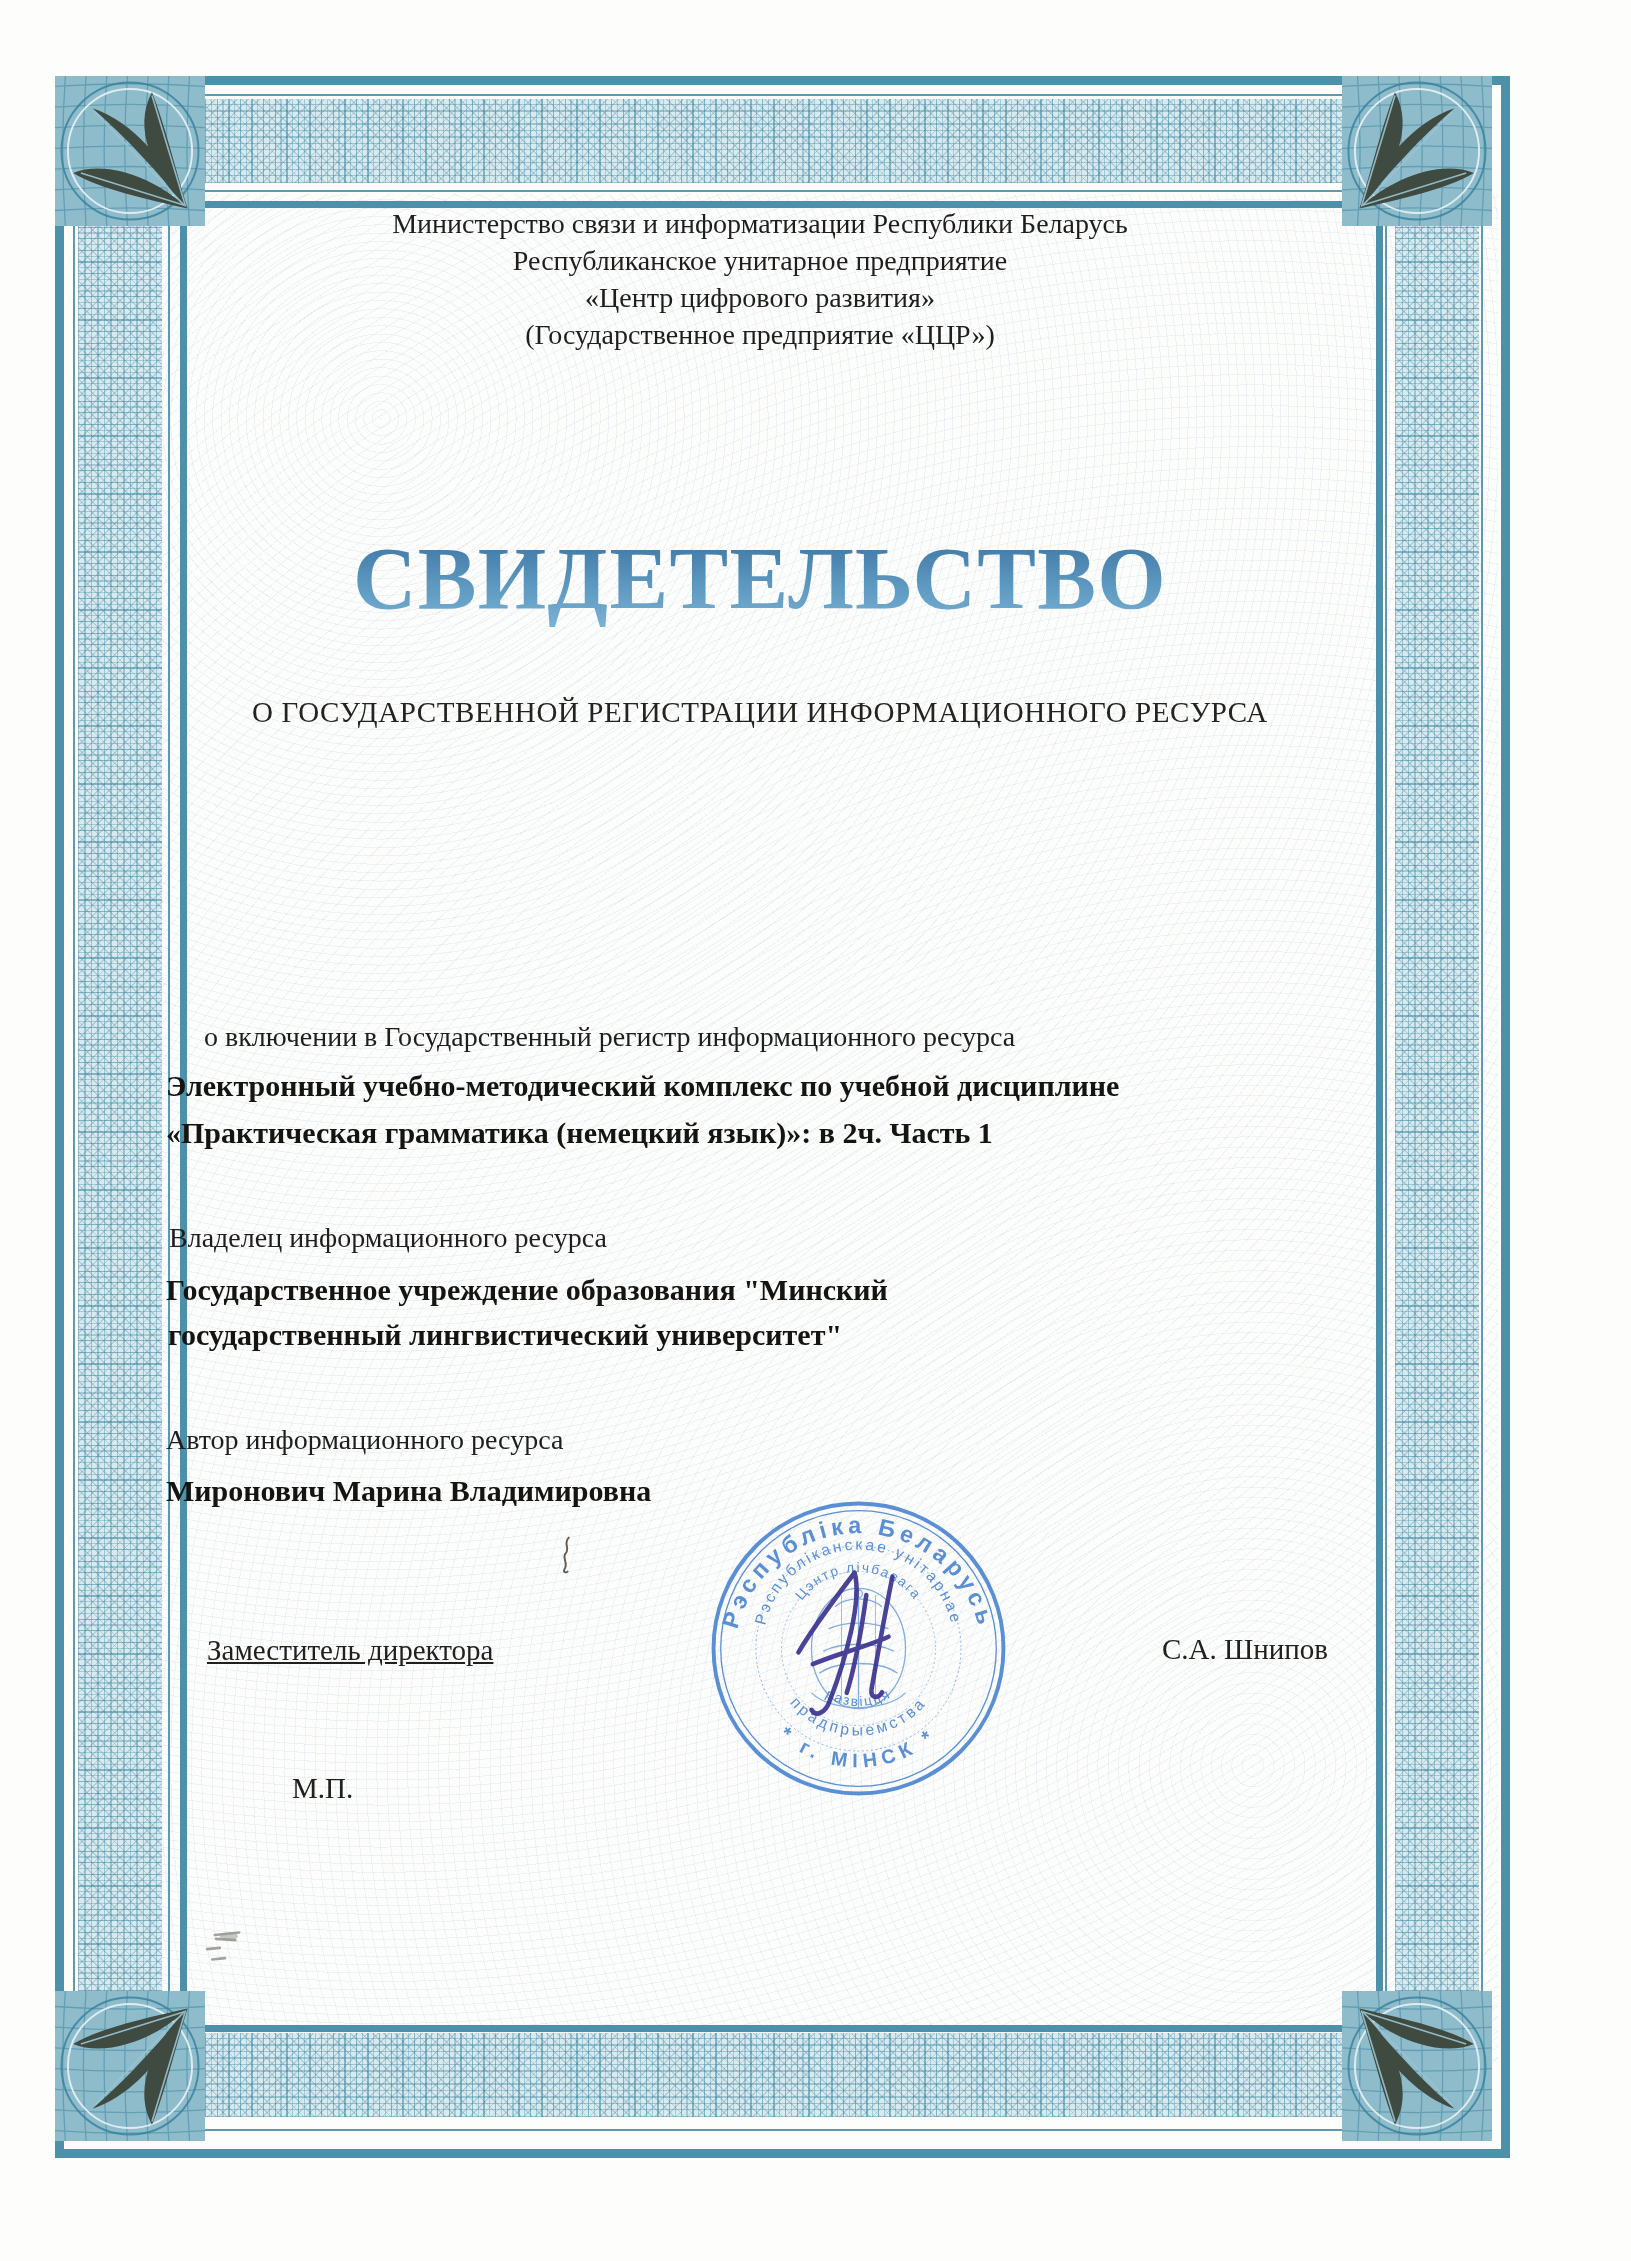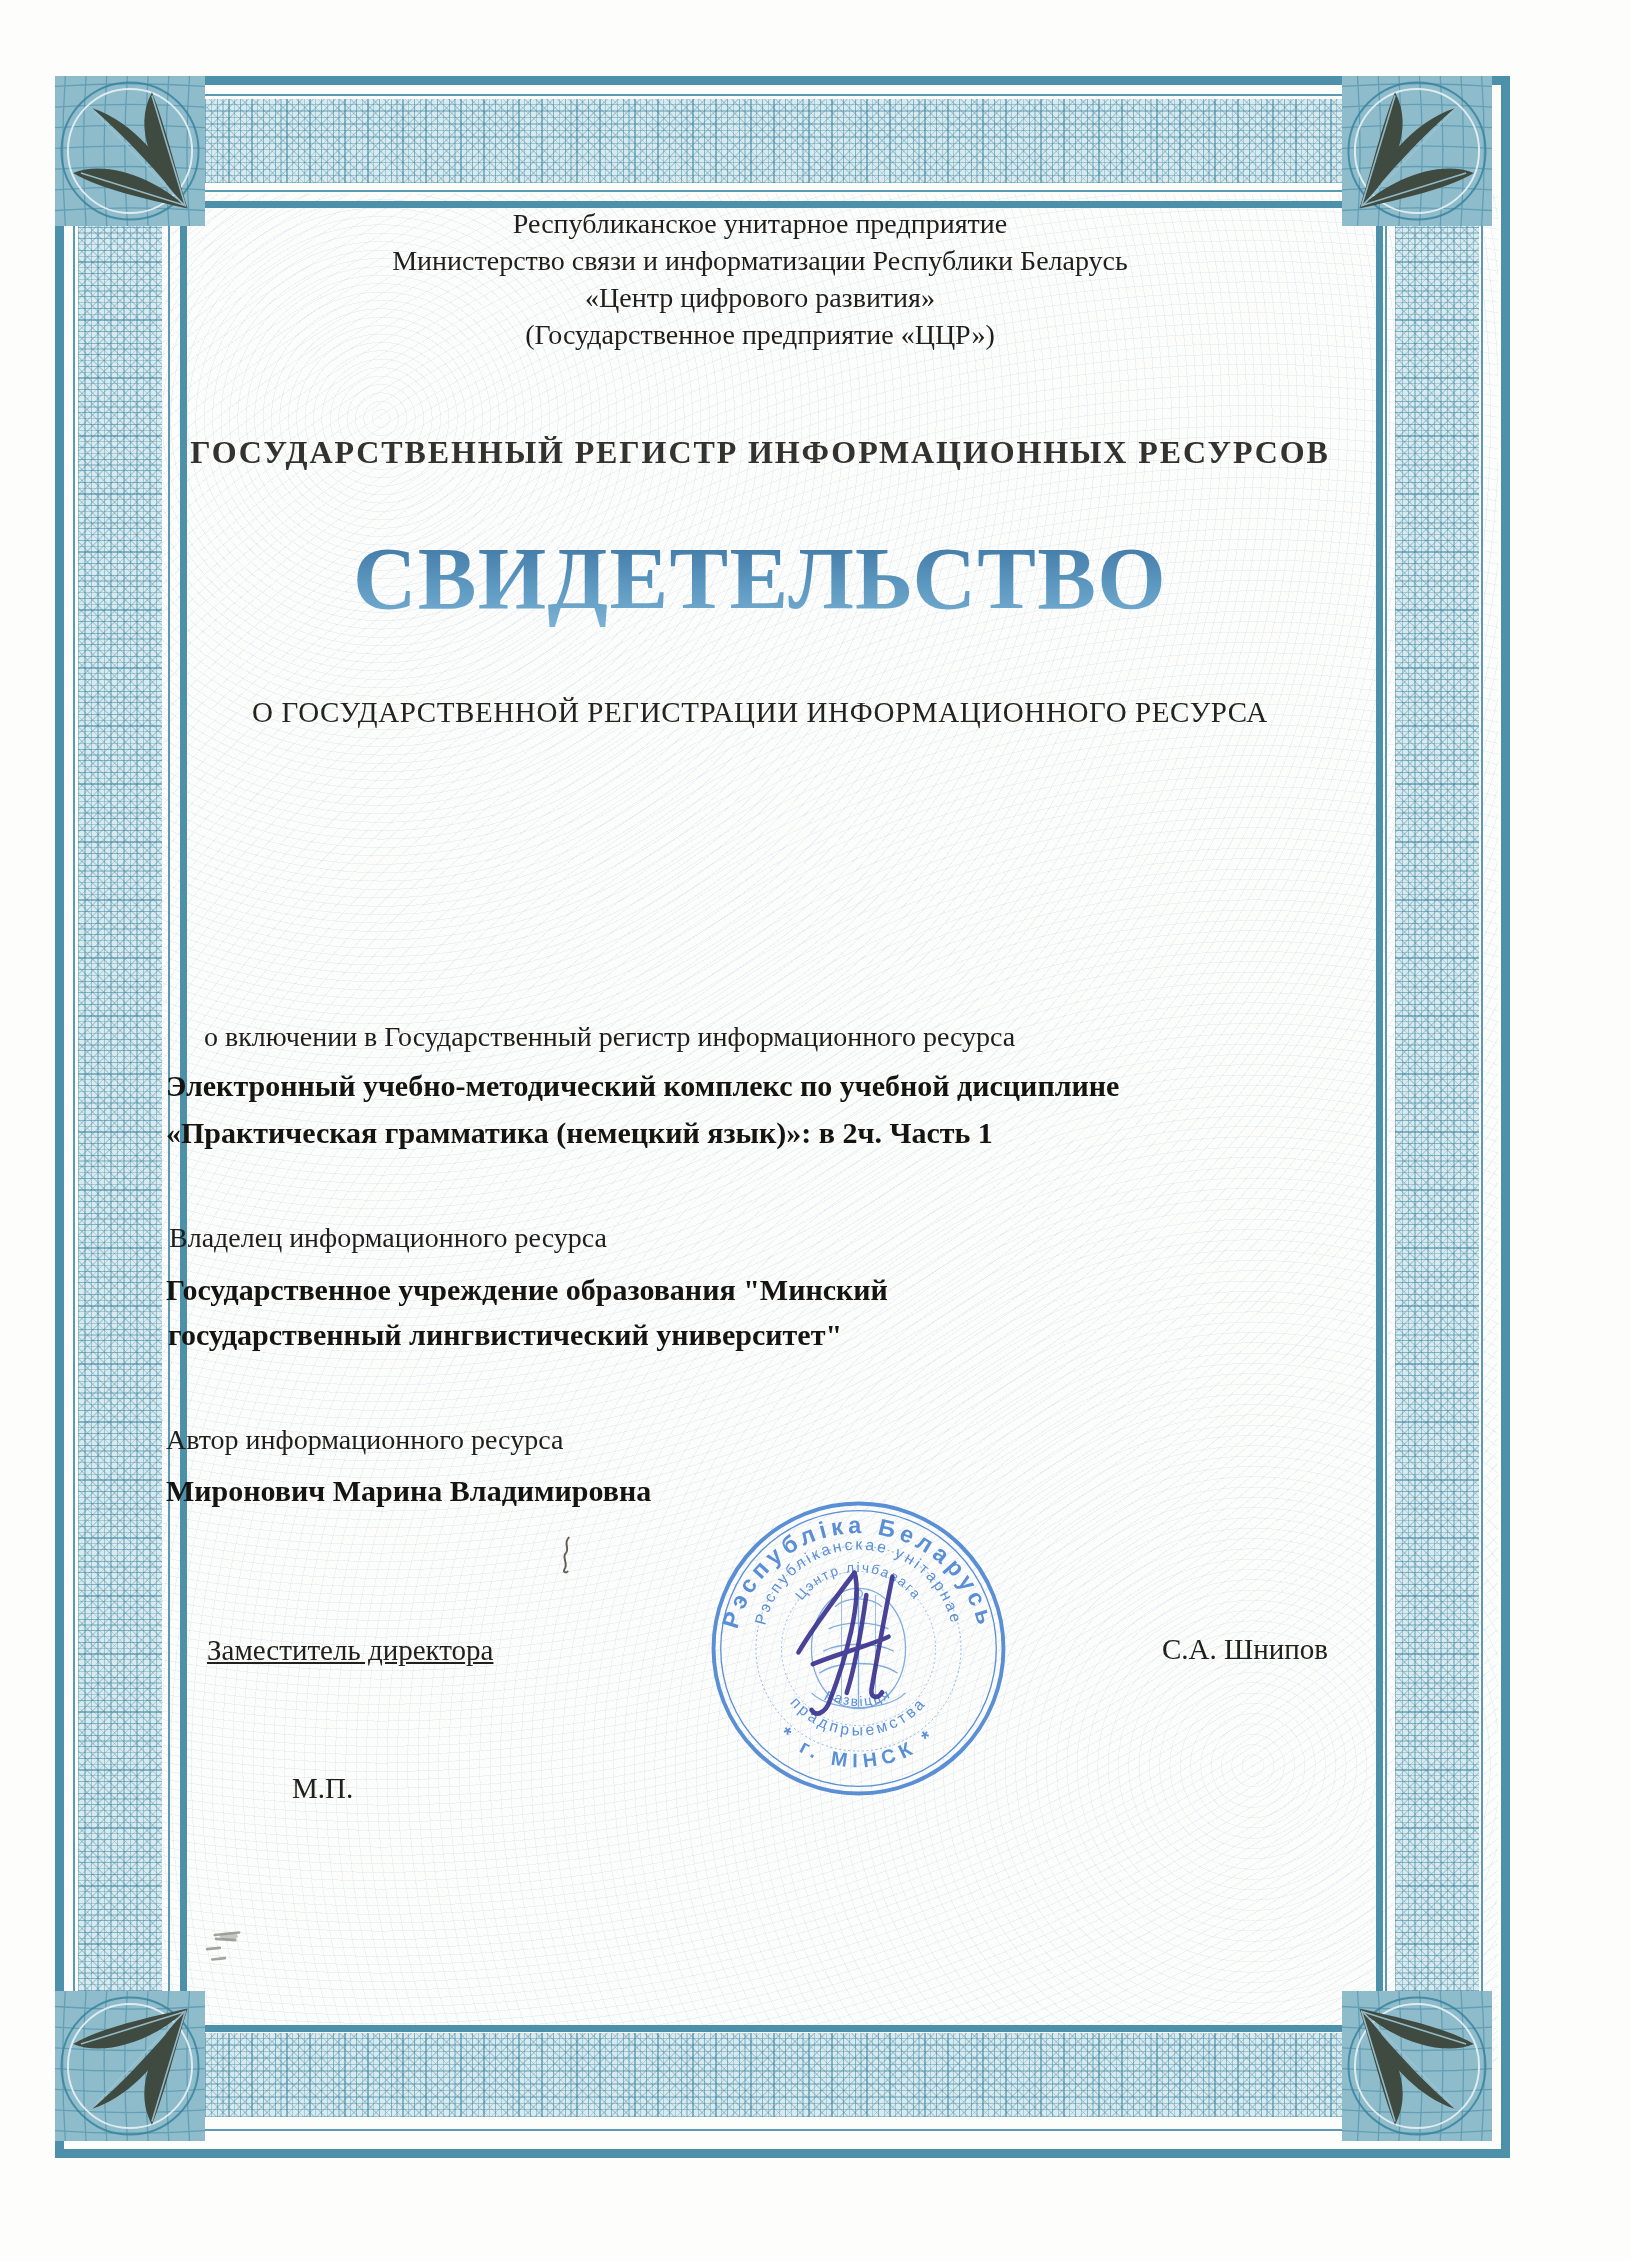--- a/index.html
+++ b/index.html
@@ -219,27 +219,26 @@
       <path d="M205,205 C185,140 170,75 150,25 C120,80 150,150 205,205 Z"></path>
     </g>
     <g stroke="#9cc4d2" stroke-width="2.5" opacity="0.9">
       <path d="M200,200 L40,150"></path>
         <path d="M200,200 L62,56"></path>
         <path d="M202,202 L150,30"></path>
     </g>
   </svg>
 
   <div class="abs center issuer">
+    <div>Министерство связи и информатизации Республики Беларусь</div>
     <div>Республиканское унитарное предприятие</div>
-    <div>Министерство связи и информатизации Республики Беларусь</div>
     <div>«Центр цифрового развития»</div>
     <div>(Государственное предприятие «ЦЦР»)</div>
   </div>
 
-  <div class="abs center registry">ГОСУДАРСТВЕННЫЙ РЕГИСТР ИНФОРМАЦИОННЫХ РЕСУРСОВ</div>
 
   <div class="abs center title">СВИДЕТЕЛЬСТВО</div>
 
   <div class="abs center subtitle">О ГОСУДАРСТВЕННОЙ РЕГИСТРАЦИИ ИНФОРМАЦИОННОГО РЕСУРСА</div>
 
 
   <p class="abs para" style="top:1021px;left:183px;margin-left:21px;">о включении в Государственный регистр информационного ресурса</p>
 
   <p class="abs bold" style="top:1069px;left:166px;">Электронный учебно-методический комплекс по учебной дисциплине</p>
   <p class="abs bold" style="top:1116px;left:166px;">«Практическая грамматика (немецкий язык)»: в 2ч. Часть 1</p>

